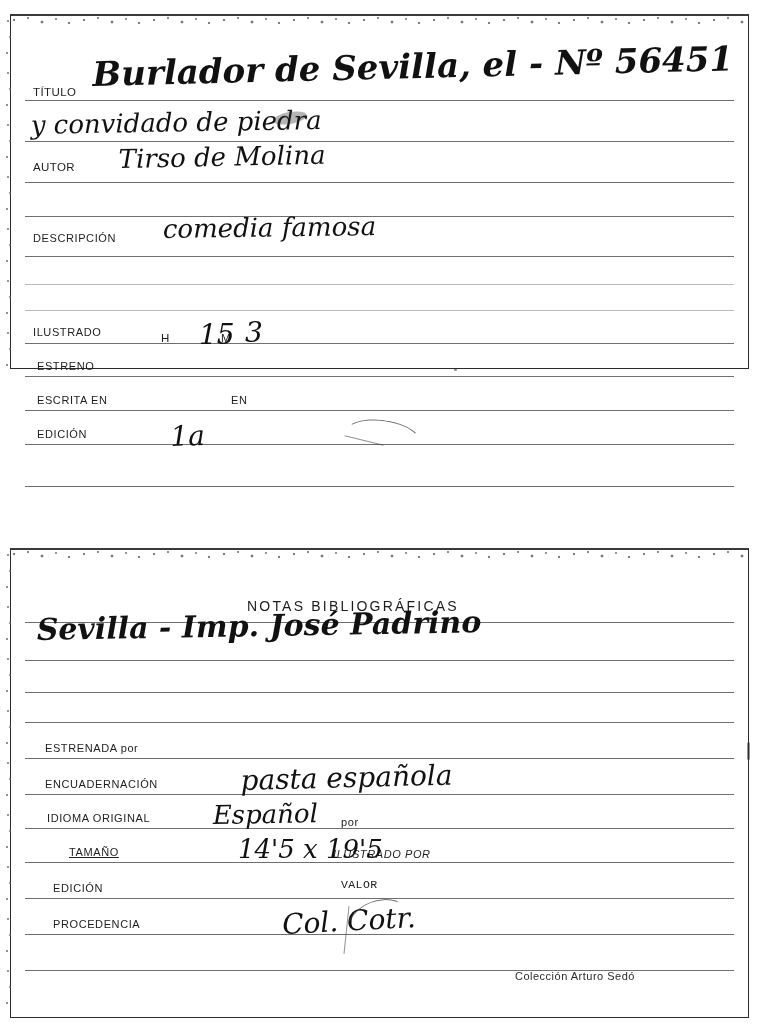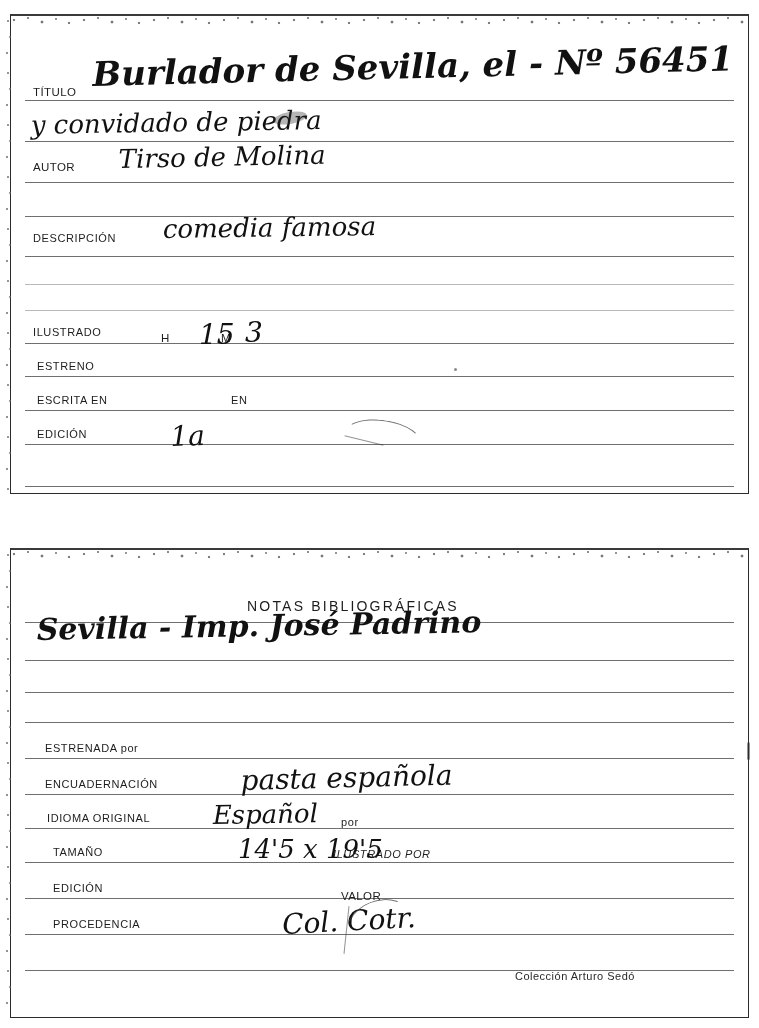--- a/index.html
+++ b/index.html
@@ -19,21 +19,21 @@
   
   .card {
     position: absolute;
     left: 10px;
     width: 739px;
     background: #fff;
     box-sizing: border-box;
   }
   #card-top {
     top: 14px;
-    height: 480px;
+    height: 355px;
     border: 1px solid #2b2b2b;
     border-top: 2px solid #3a3a3a;
   }
   #card-bottom {
     top: 548px;
     height: 470px;
     border: 1px solid #2b2b2b;
     border-top: 2px solid #3a3a3a;
     padding-left: 19px;
   }
@@ -187,24 +187,24 @@
   <div class="rule" style="top:348px;"></div>
   <div class="rule" style="top:384px;"></div>
   <div class="rule" style="top:420px;"></div>
 
   <div class="lbl spaced" style="left:236px; top:48px; font-size:14px;">NOTAS BIBLIOGRÁFICAS</div>
 
   <div class="lbl" style="left:34px; top:192px;">ESTRENADA por</div>
   <div class="lbl" style="left:34px; top:228px;">ENCUADERNACIÓN</div>
   <div class="lbl" style="left:36px; top:262px;">IDIOMA ORIGINAL</div>
   <div class="lbl" style="left:330px; top:266px;">por</div>
-  <div class="lbl" style="left:42px; top:296px;">TAMAÑO</div>
+  <div class="lbl" style="left:58px; top:296px;text-decoration:underline;">TAMAÑO</div>
   <div class="lbl" style="left:322px; top:298px;font-style:italic;">ILUSTRADO POR</div>
   <div class="lbl" style="left:42px; top:332px;">EDICIÓN</div>
-  <div class="lbl small" style="left:330px; top:340px;">VALOR</div>
+  <div class="lbl small" style="left:330px; top:328px;font-family:Liberation Mono, monospace;">VALOR</div>
   <div class="lbl" style="left:42px; top:368px;">PROCEDENCIA</div>
 
   <div class="hw thick" style="left:26px; top:62px; font-size:30px; transform:rotate(-1deg);">Sevilla - Imp. José Padrino</div>
   <div class="hw" style="left:230px; top:214px; font-size:28px; transform:rotate(-1.5deg);">pasta española</div>
   <div class="hw" style="left:202px; top:250px; font-size:26px; transform:rotate(-1deg);">Español</div>
   <div class="hw" style="left:196px; top:284px; font-size:26px;margin-left:31px;">14'5 x 19'5</div>
   <div class="hw" style="left:272px; top:358px; font-size:28px; transform:rotate(-3deg);">Col. Cotr.</div>
 
   <div class="arc" style="left:334px; top:350px; width:70px; height:58px; transform:rotate(-22deg); border-color:#3a3a3a transparent transparent transparent;"></div>
   <div class="stroke" style="left:335px; top:356px; width:1.4px; height:48px; transform:rotate(6deg); opacity:.5;"></div>

